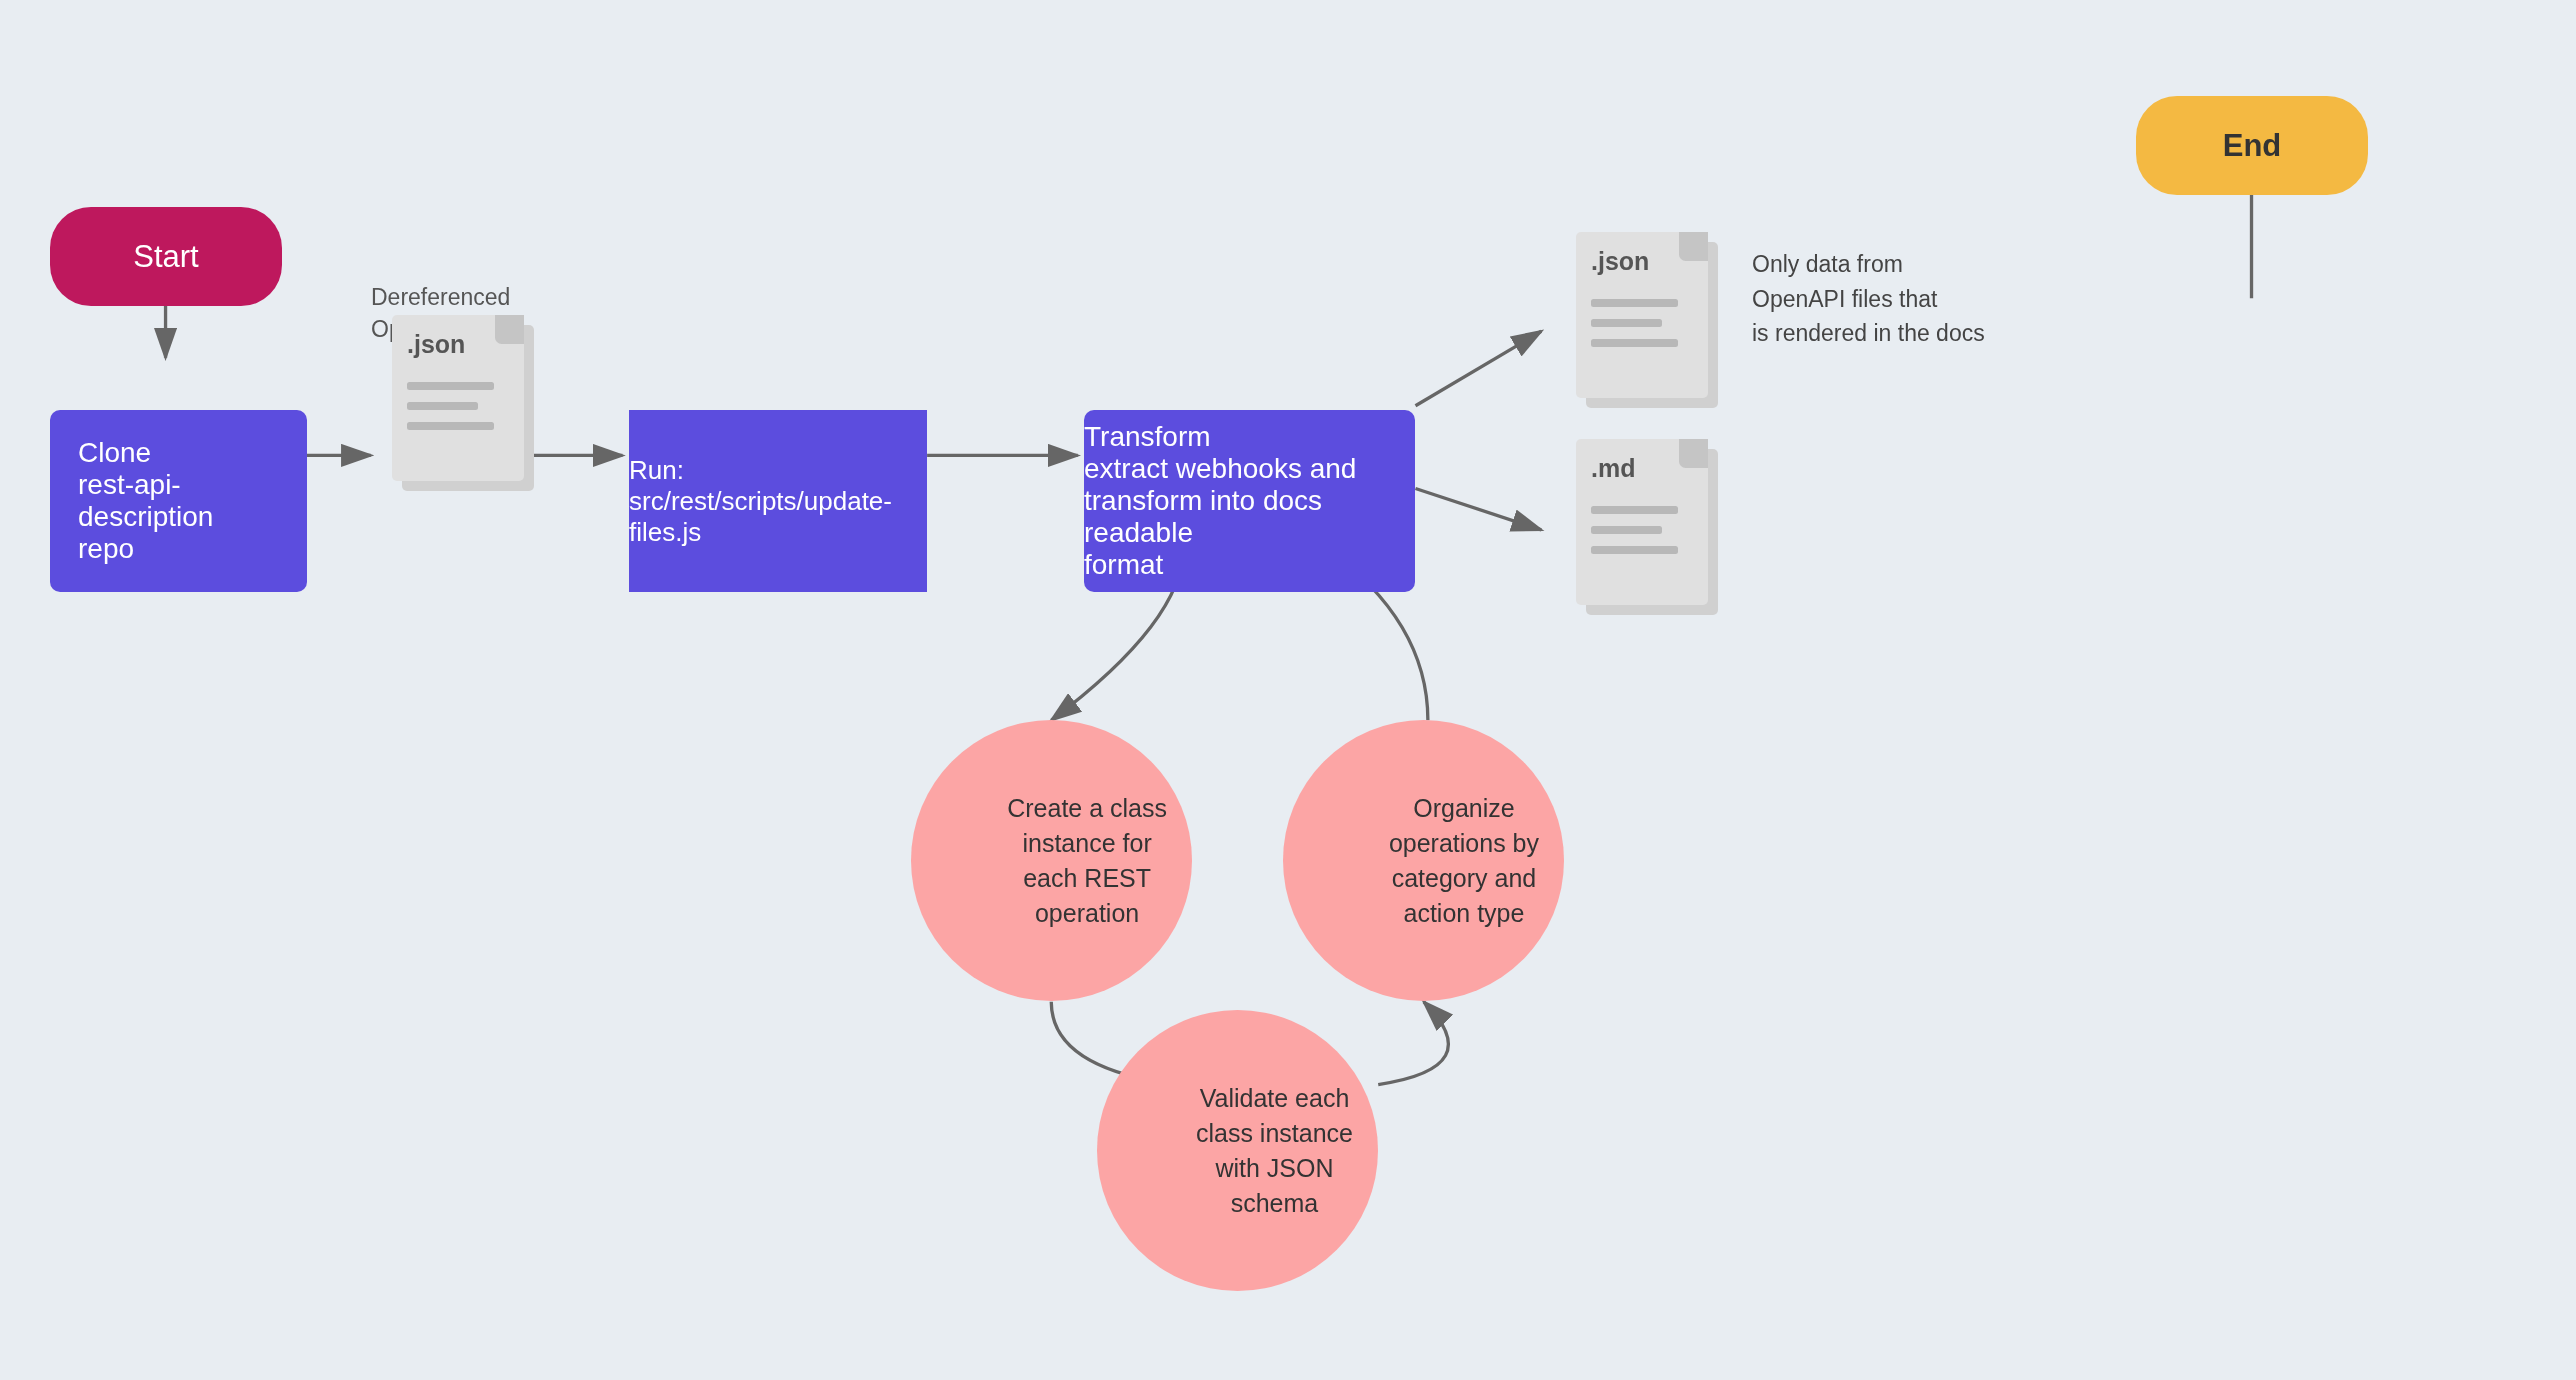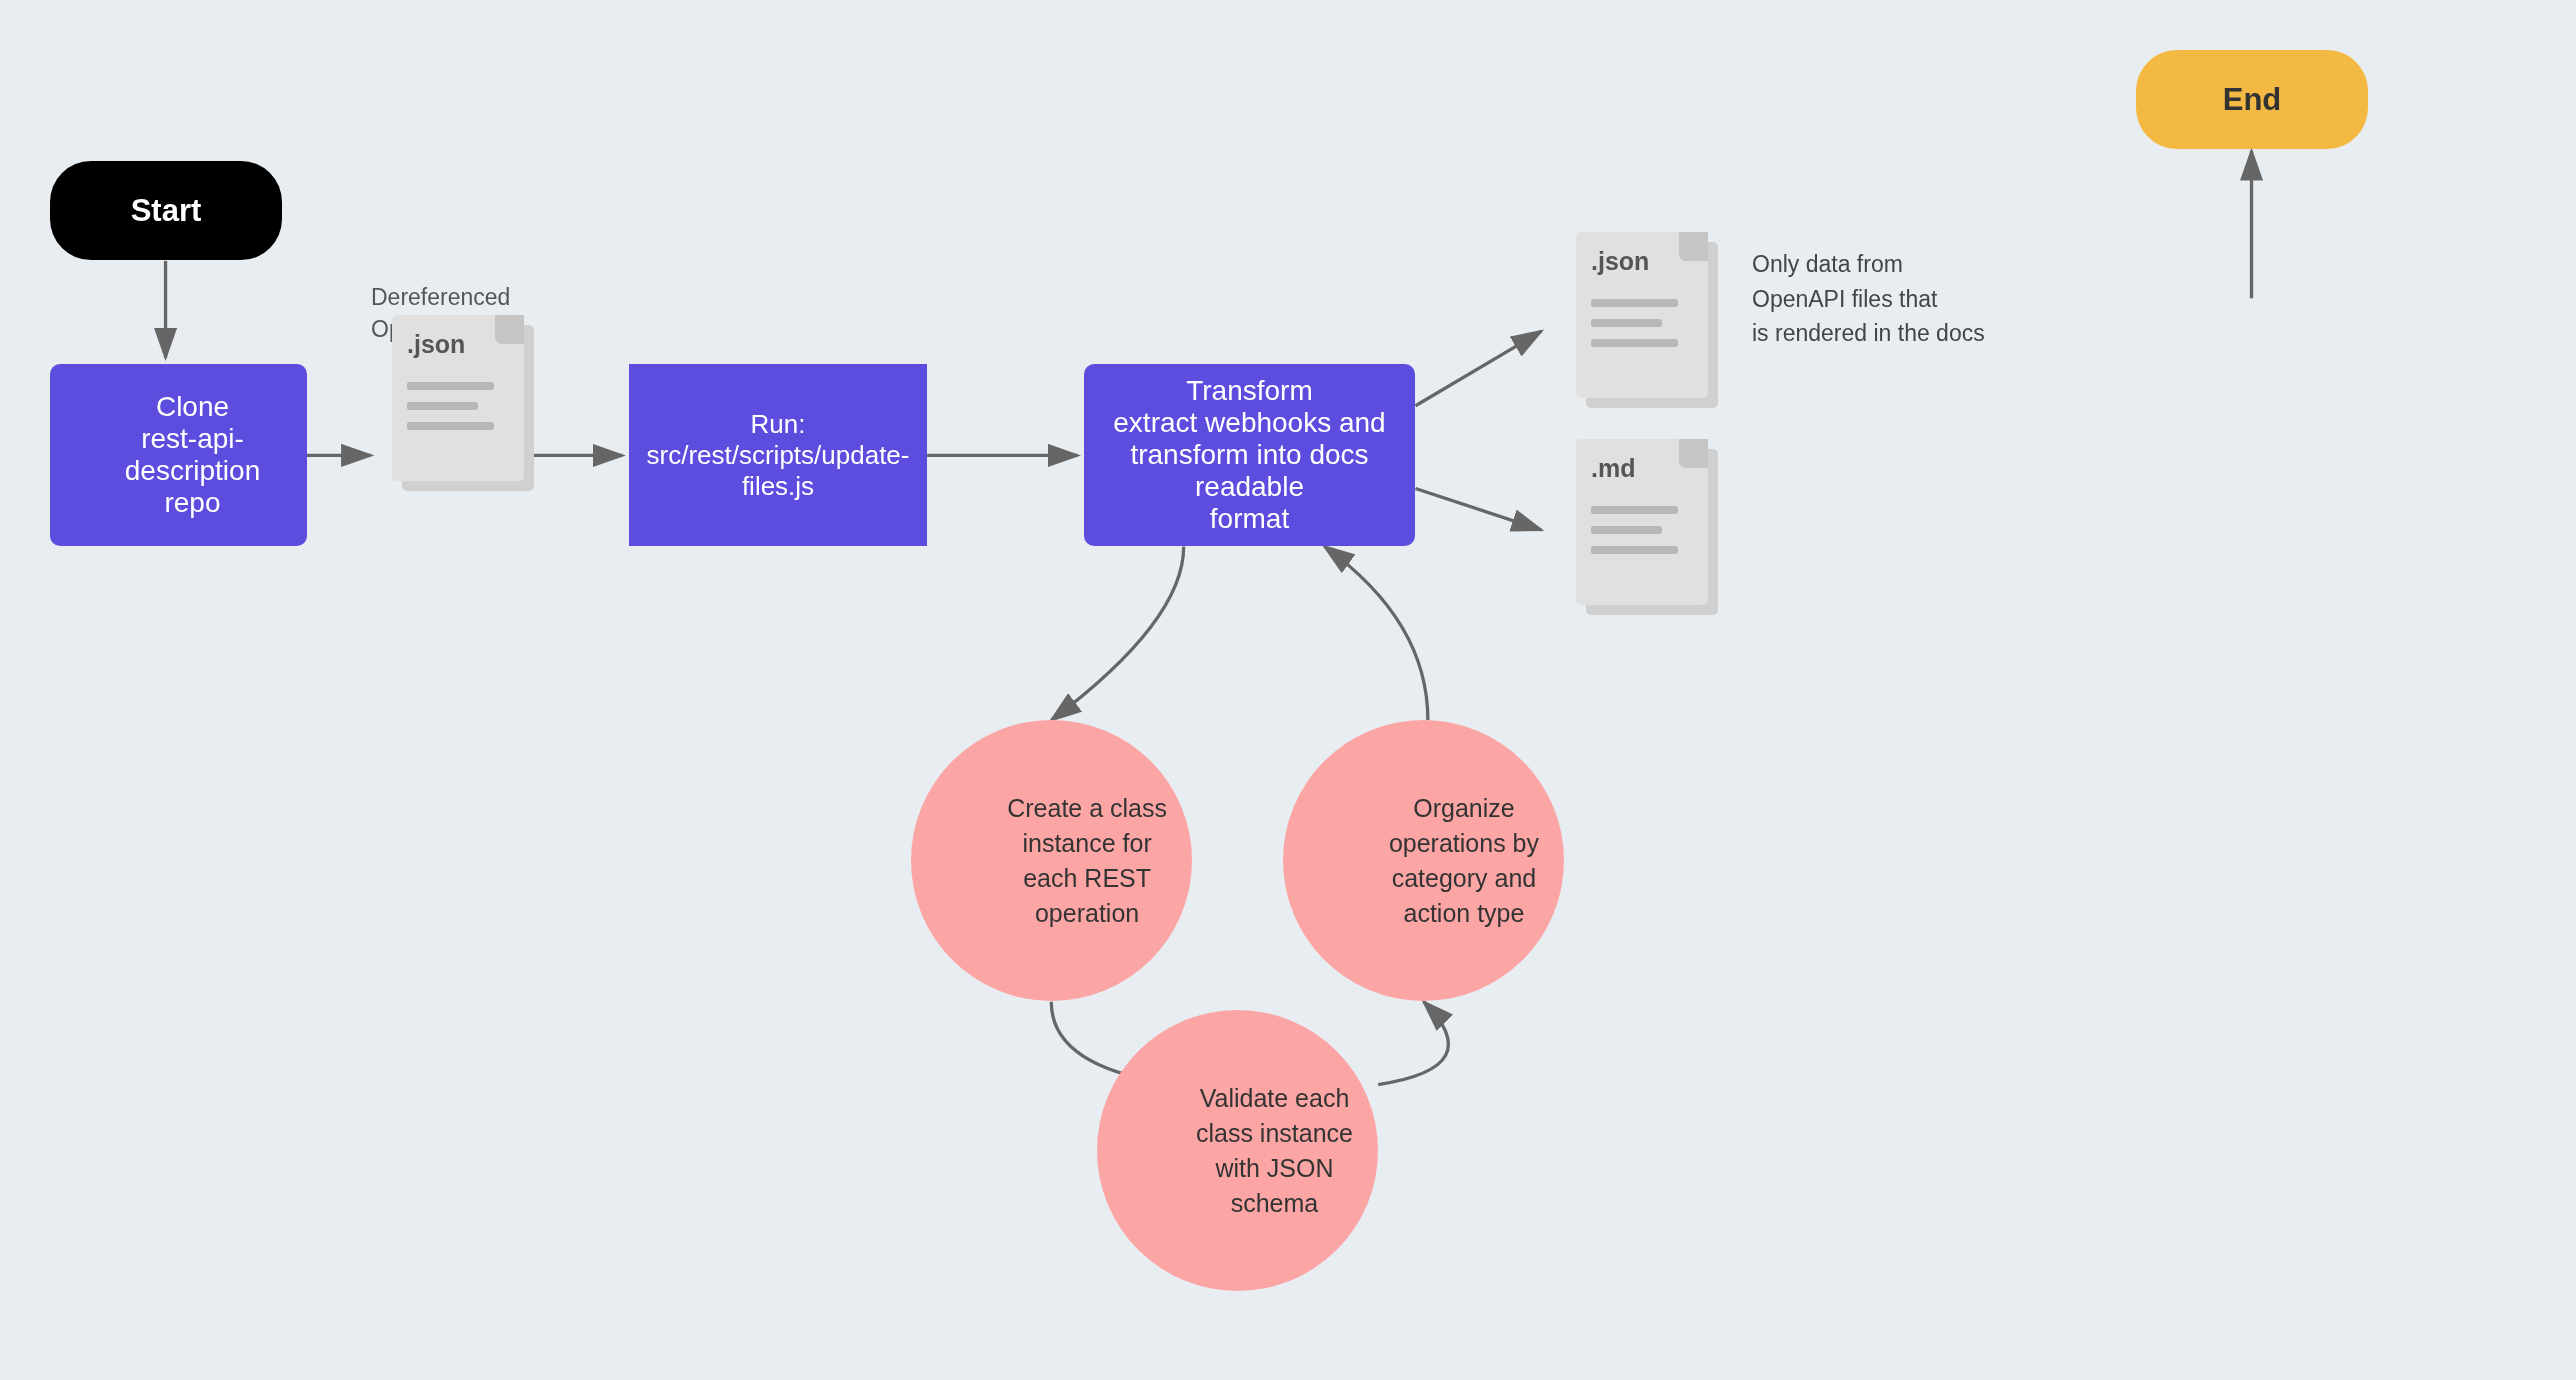--- a/index.html
+++ b/index.html
@@ -26,29 +26,30 @@
       height: 100%;
       pointer-events: none;
     }
 
     
     .node {
       position: absolute;
       display: flex;
       align-items: center;
       justify-content: center;
-      text-align: center;
+      text-align: left;
+      margin-top: 46px;
     }
 
     .node-start {
-      background: #000000;
+      background: #be185d;
       border-radius: 41px;
       color: white;
       font-size: 31px;
-      font-weight: 700;
+      font-weight: 400;
       width: 232px;
       height: 99px;
       left: 50px;
       top: 161px;
     }
 
     .node-end {
       background: #f4b942;
       border-radius: 41px;
       color: #333;

